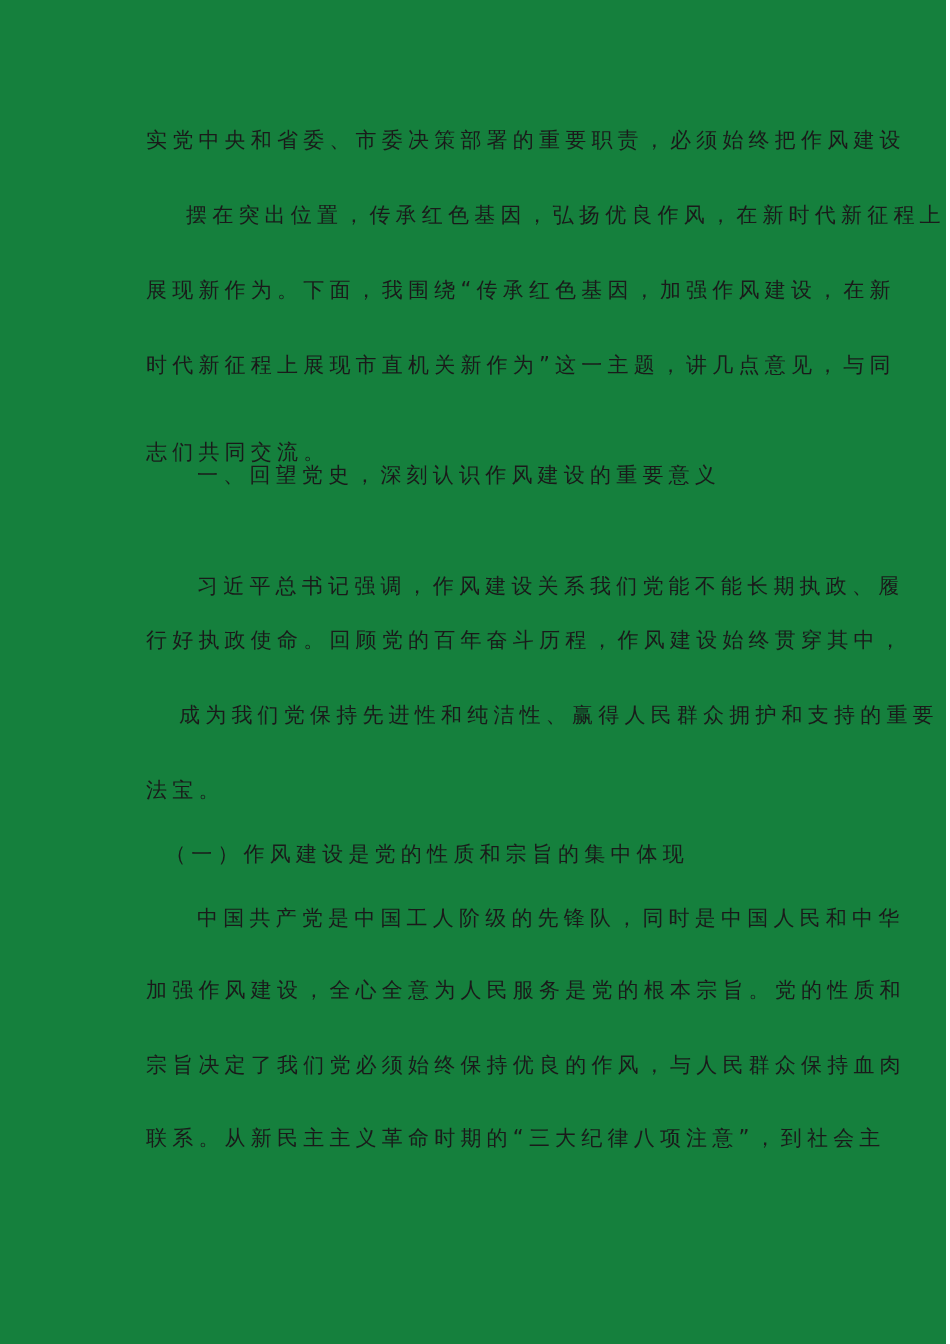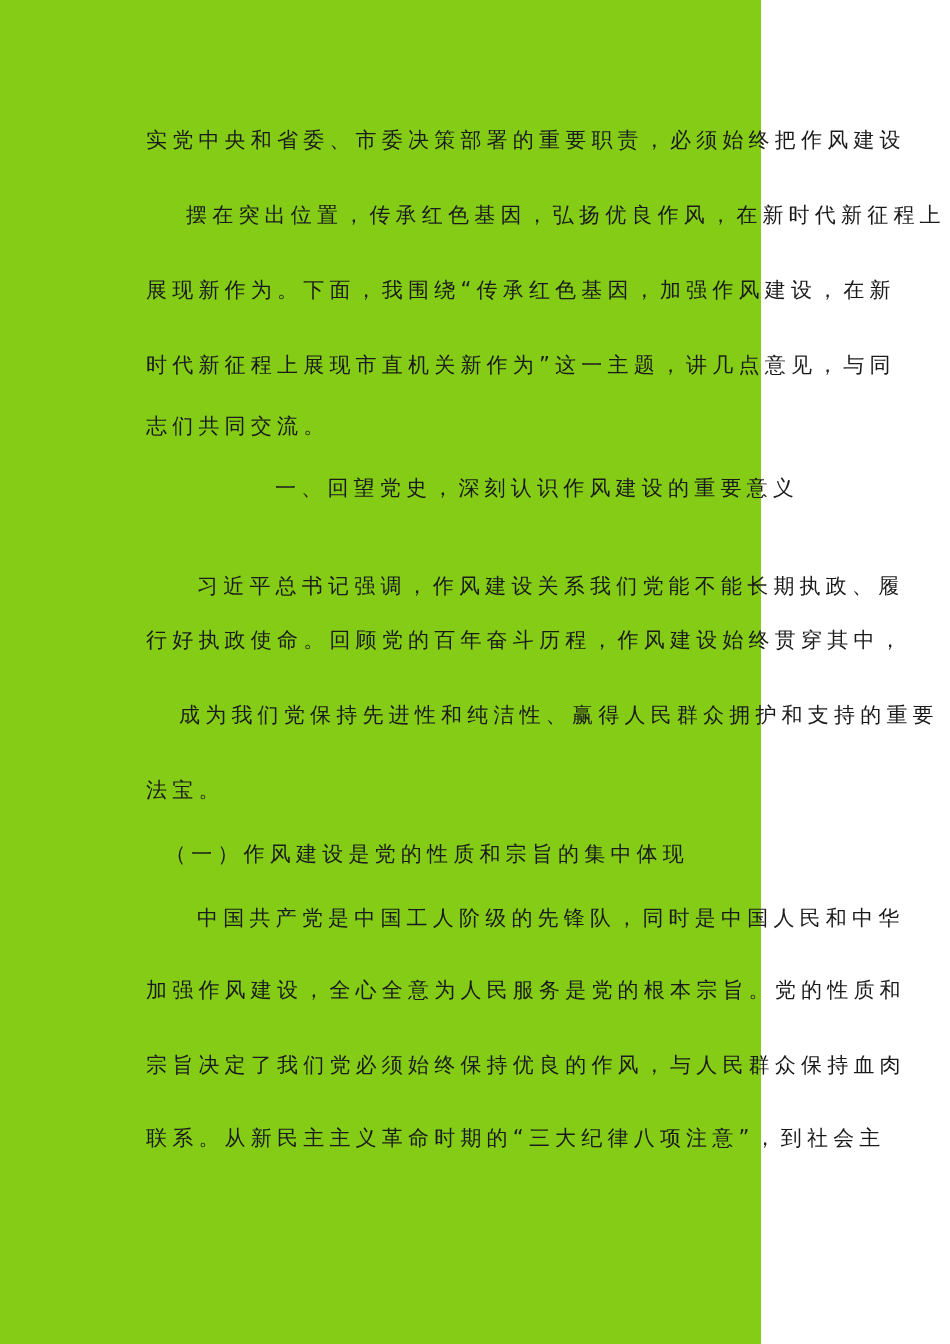--- a/index.html
+++ b/index.html
@@ -1,19 +1,19 @@
 <!DOCTYPE html>
 <html><head>
 <meta charset="utf-8">
 <style>
   html, body { margin: 0; padding: 0; background: #ffffff; }
   body { width: 950px; height: 1344px; position: relative; overflow: hidden; }
   .page {
-    position: absolute; left: 0; top: 0; width: 761px; height: 1344px;
-    background: #84cc16;
+    position: absolute; left: 0; top: 0; width: 946px; height: 1344px;
+    background: #15803d;
   }
   .line {
     position: absolute;
     left: 146px;
     width: 680px;
     height: 24px;
     font-family: "DejaVu Sans", sans-serif;
     font-size: 21px;
     line-height: 24px;
     letter-spacing: 5.2px;
@@ -24,22 +24,22 @@
   .line.indent-paren { left: 165px; }
 </style>
 </head>
 <body>
 
 <div class="page">
   <div class="line" style="top: 128px;">实党中央和省委、市委决策部署的重要职责，必须始终把作风建设</div>
   <div class="line" style="top: 203px; margin-left: 40px;">摆在突出位置，传承红色基因，弘扬优良作风，在新时代新征程上</div>
   <div class="line" style="top: 278px;">展现新作为。下面，我围绕“传承红色基因，加强作风建设，在新</div>
   <div class="line" style="top: 353px;">时代新征程上展现市直机关新作为”这一主题，讲几点意见，与同</div>
-  <div class="line" style="top: 416px; font-family: Liberation Mono, monospace;">志们共同交流。</div>
-  <div class="line indent" style="top: 476px; text-align: center;">一、回望党史，深刻认识作风建设的重要意义</div>
+  <div class="line" style="top: 440px;">志们共同交流。</div>
+  <div class="line indent" style="top: 463px;">一、回望党史，深刻认识作风建设的重要意义</div>
   <div class="line indent" style="top: 574px;">习近平总书记强调，作风建设关系我们党能不能长期执政、履</div>
   <div class="line" style="top: 628px;">行好执政使命。回顾党的百年奋斗历程，作风建设始终贯穿其中，</div>
   <div class="line" style="top: 703px; margin-left: 33px;">成为我们党保持先进性和纯洁性、赢得人民群众拥护和支持的重要</div>
   <div class="line" style="top: 778px;">法宝。</div>
   <div class="line indent-paren" style="top: 842px;">（一）作风建设是党的性质和宗旨的集中体现</div>
   <div class="line indent" style="top: 906px;">中国共产党是中国工人阶级的先锋队，同时是中国人民和中华</div>
   <div class="line" style="top: 978px;">加强作风建设，全心全意为人民服务是党的根本宗旨。党的性质和</div>
   <div class="line" style="top: 1053px;">宗旨决定了我们党必须始终保持优良的作风，与人民群众保持血肉</div>
   <div class="line" style="top: 1126px;">联系。从新民主主义革命时期的“三大纪律八项注意”，到社会主</div>
 </div>

